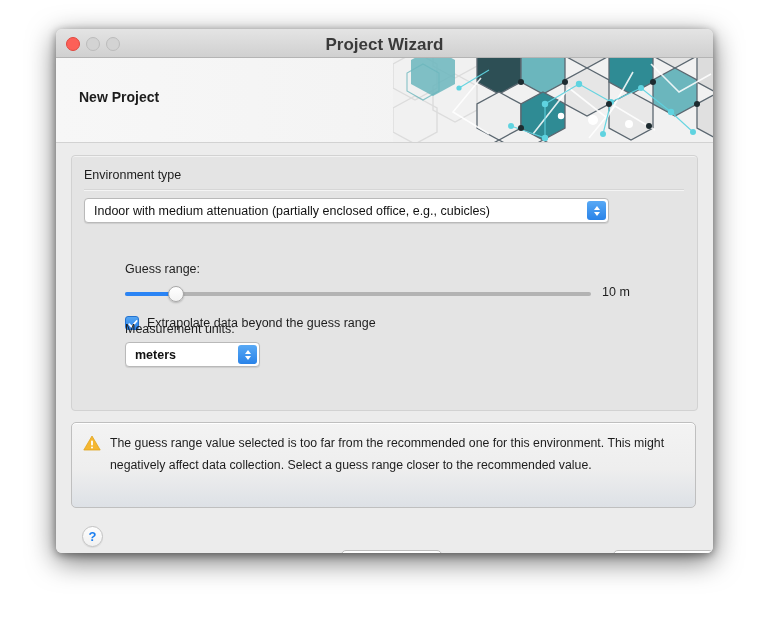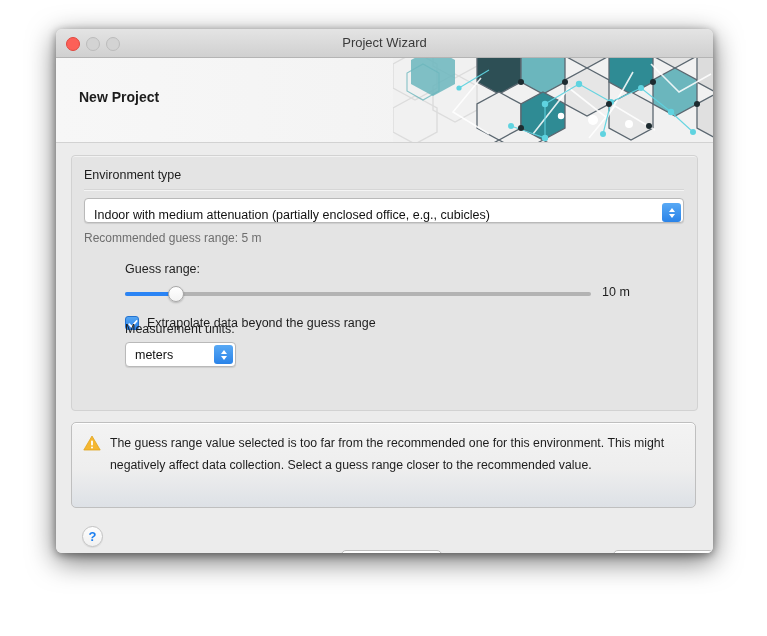--- a/index.html
+++ b/index.html
@@ -43,23 +43,23 @@
     height: 12px;
     border-radius: 50%;
   }
   #tl-close  { left: 10px; background: #fc6058; border: 1px solid #e1483f; }
   #tl-min    { left: 30px; background: #d3d3d3; border: 1px solid #bcbcbc; }
   #tl-zoom   { left: 50px; background: #d3d3d3; border: 1px solid #bcbcbc; }
   #title-text {
     position: absolute;
     left: 0; right: 0; top: 6px;
     text-align: center;
-    font-size: 13px;
+    font-size: 17px;
     color: #3a3a3a;
-    font-weight: 400;
+    font-weight: 700;
   }
 
   
   #banner {
     position: relative;
     height: 84px;
     background: linear-gradient(to right, #f7f7f7 0%, #f4f4f4 45%, #eeeeee 100%);
     overflow: hidden;
     text-align: center;
   }
@@ -149,22 +149,22 @@
     flex: 0 0 auto;
   }
   .arrows .chev {
     width: 0; height: 0;
     border-left: 3.5px solid transparent;
     border-right: 3.5px solid transparent;
   }
   .arrows .up   { border-bottom: 4px solid #ffffff; margin-bottom: 2px; }
   .arrows .down { border-top: 4px solid #ffffff; }
 
-  #env-select { left: 12px; top: 42px; width: 600px; height: 25px; align-items: flex-end; }
-  #units-select { left: 53px; top: 186px; width: 111px; height: 25px; }
+  #env-select { left: 12px; top: 42px; width: 525px; height: 25px; }
+  #units-select { left: 53px; top: 186px; width: 135px; height: 25px; font-weight: bold; }
 
   #rec-text {
     position: absolute;
     left: 12px; top: 75px;
     font-size: 12px;
     color: #6e6e6e;
   }
 
   #guess-label { left: 53px; top: 106px; }
   #units-label { left: 53px; top: 166px; }
@@ -403,21 +403,20 @@
       <div id="env-rule"></div>
 
       <div class="popup" id="env-select">
         <div class="val">Indoor with medium attenuation (partially enclosed office, e.g., cubicles)</div>
         <div class="arrows">
           <div class="chev up"></div>
           <div class="chev down"></div>
         </div>
       </div>
 
-      <div id="rec-text">Recommended guess range: 5 m</div>
 
       <div class="group-label" id="guess-label">Guess range:</div>
 
       <div id="slider-wrap">
         <div id="slider-track"></div>
         <div id="slider-fill" style="width: 51.26px;"></div>
         <div id="slider-thumb" style="left: 43.26px;"></div>
       </div>
       <div id="slider-value">10 m</div>
 

